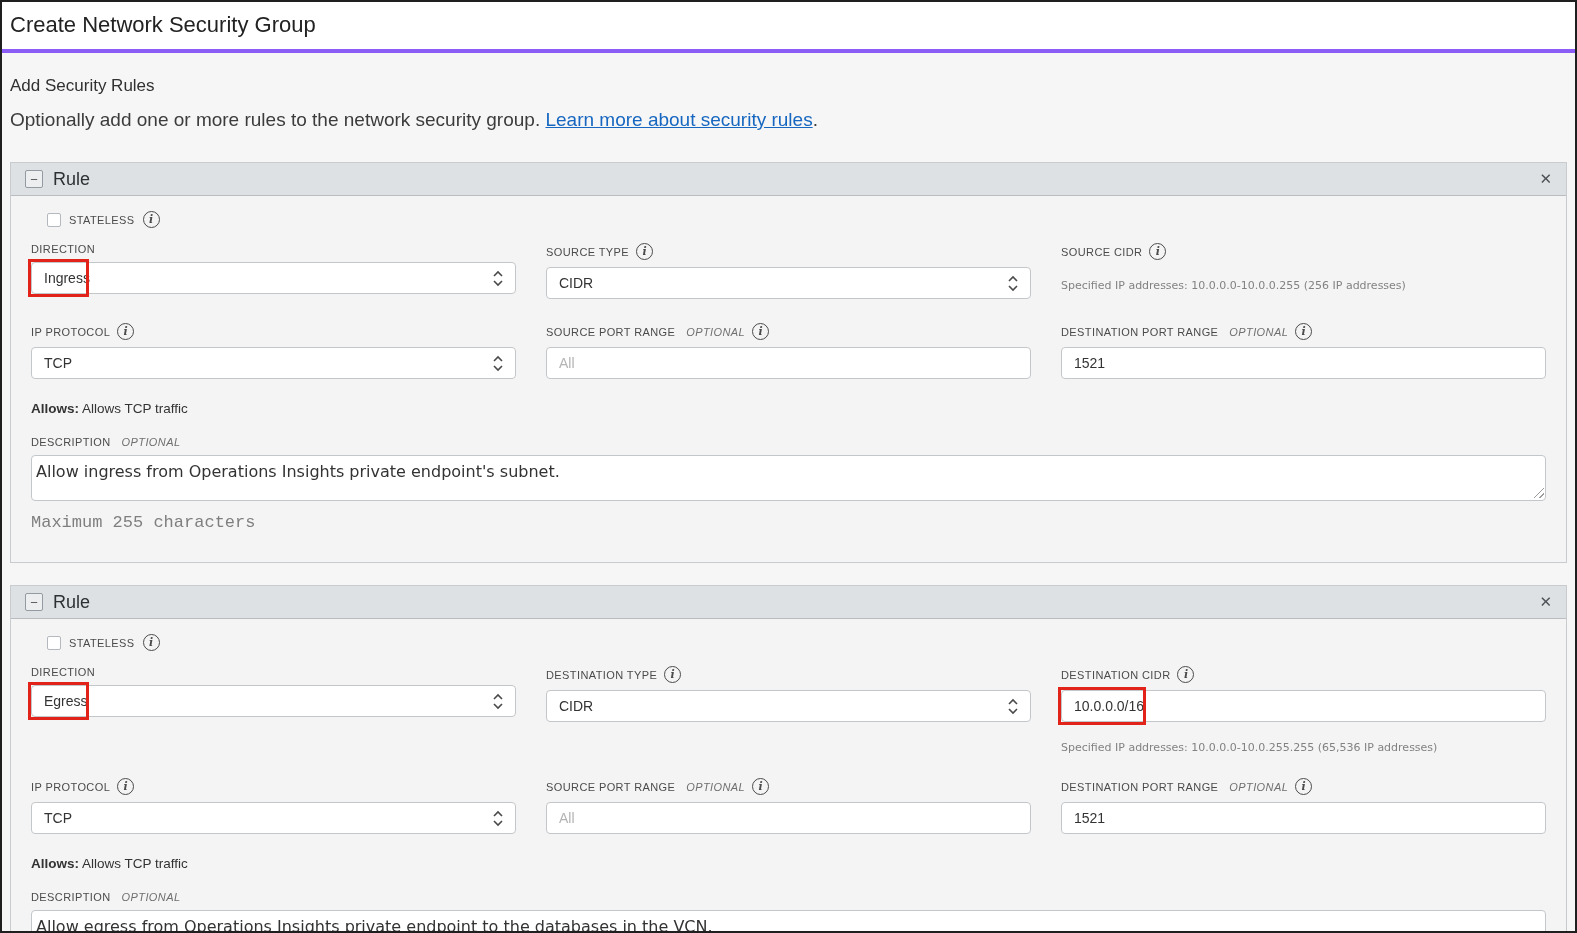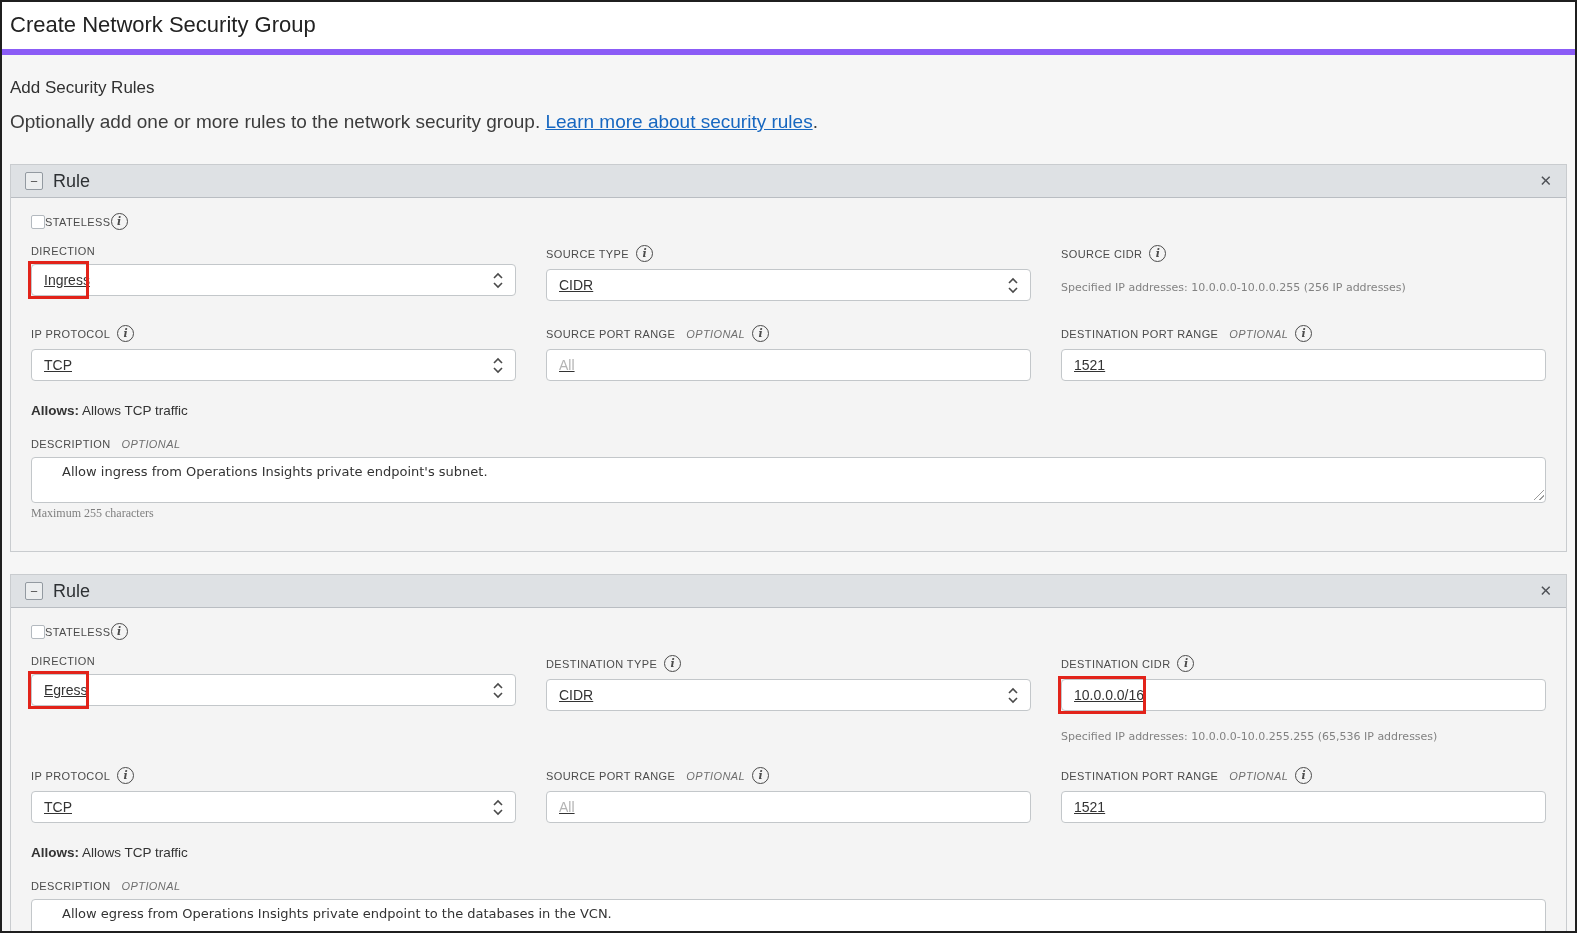--- a/index.html
+++ b/index.html
@@ -3,72 +3,72 @@
 <meta charset="utf-8">
 <style>
   * { margin:0; padding:0; box-sizing:border-box; }
   html { background:#fff; }
   body {
     width:1577px; height:933px; overflow:hidden;
     border:2px solid #1f1f1f;
     font-family:"Liberation Sans", sans-serif;
     background:#fff;
   }
-  .titlebar { background:#fff; padding:10px 8px 11px; border-bottom:6px solid #8b5cf6; }
+  .titlebar { background:#fff; padding:10px 8px 11px; border-bottom:4px solid #8b5cf6; }
   .title { font-size:22px; color:#222; }
 
   .content { background:#f6f6f6; padding:0 8px; height:885px; }
   .section-heading { font-size:17px; color:#313131; padding-top:23px; font-weight:400; }
   .intro { font-size:19px; color:#3c3c3c; margin-top:13px; }
   a.link { text-decoration:underline; cursor:pointer; }
 
   .card { margin-top:31px; border:1px solid #c9cccf; background:#f4f4f4; }
   .card + .card { margin-top:22px; }
   .card-header { display:flex; align-items:center; height:33px; background:#dee1e4; border-bottom:1px solid #b9bdc2; padding:0 14px; }
   .collapse-btn { width:18px; height:18px; border:1px solid #939aa1; background:#eceeef; border-radius:2px;
     display:flex; align-items:center; justify-content:center; font-size:13px; line-height:1; color:#555;
     margin-right:10px; cursor:pointer; font-family:inherit; }
   .card-title { font-size:18px; color:#2e3134; }
   .close-btn { margin-left:auto; background:none; border:none; font-size:15px; color:#4e5156; cursor:pointer; font-family:inherit; }
 
   .card-body { padding:15px 20px 30px; }
-  .row-stateless { display:flex; align-items:center; gap:0; }
+  .row-stateless { display:flex; align-items:center; gap:8px;margin-left:16px; }
   .checkbox { width:14px; height:14px; border:1px solid #b3b9bf; background:#fff; border-radius:2px; display:inline-block; cursor:pointer; }
   .lbl { font-size:11px; color:#4b4b4b; letter-spacing:.4px; }
   .optional { font-size:11px; color:#6f6f6f; font-style:italic; letter-spacing:.4px; margin-left:4px;text-align:right; }
   .info { width:17px; height:17px; min-width:17px; border:1.5px solid #4b4b4b; border-radius:50%;
     display:inline-flex; align-items:center; justify-content:center;
     font-family:"DejaVu Serif", serif; font-style:italic; font-weight:600; font-size:11px; color:#4b4b4b; cursor:pointer; }
 
   .grid { display:grid; grid-template-columns:1fr 1fr 1fr; column-gap:30px; margin-top:15px; align-items:start; }
   .grid.second-row { margin-top:24px; }
   .label-row { display:flex; align-items:center; gap:7px; margin-bottom:7px; }
   .control-wrap { position:relative; }
-  .select, .text-input { width:100%; height:32px; border:1px solid #c3c7ca; border-radius:4px; background:#fff; font-size:14px; color:#333;text-decoration:underline; }
+  .select, .text-input { width:100%; height:32px; border:1px solid #c3c7ca; border-radius:4px; background:#fff; font-size:14px; color:#333; }
   .select { display:flex; align-items:center; justify-content:space-between; padding:0 12px; cursor:pointer; }
   .text-input { padding:0 12px; font-family:"Liberation Sans", sans-serif; }
   .text-input::placeholder { color:#b4b4b4; }
   .chevrons { display:inline-flex; }
   .helper { margin-top:19px; font-size:11px; color:#828282; font-family:"DejaVu Sans", sans-serif; }
 
   .hl { position:absolute; top:-3px; bottom:-3px; left:-3px; border:3px solid #e2231a; pointer-events:none; }
   .hl-direction { width:61px; }
   .hl-cidr { width:88px; }
 
   .allows { margin-top:22px; font-size:13.5px; color:#333; }
   .allows .bold { font-weight:bold;margin-top:12px; }
 
   .desc-label-row { margin-top:20px; }
   .textarea-wrap { position:relative; }
   textarea.desc { width:100%; height:46px; border:1px solid #c3c7ca; border-radius:4px; background:#fff;
-    padding:6px 30px; font-family:"DejaVu Sans", sans-serif; font-size:13px; color:#333; resize:none; display:block; }
+    padding:6px 4px; font-family:"DejaVu Sans", sans-serif; font-size:16px; color:#333; resize:none; display:block; }
   .grip { position:absolute; right:2px; bottom:3px; width:11px; height:11px; cursor:nwse-resize;
     clip-path:polygon(100% 0, 100% 100%, 0 100%);
     background:repeating-linear-gradient(135deg, #9a9a9a 0 1px, transparent 1px 4px); }
-  .note { margin-top:3px; font-size:12px; color:#7f7f7f; font-family:Liberation Serif, serif; }
+  .note { margin-top:12px; font-size:17px; color:#7f7f7f; font-family:Liberation Mono, monospace; }
 </style>
 </head>
 <body>
 
 <div class="titlebar">
   <div class="title">Create Network Security Group</div>
 </div>
 
 <div class="content">
   <div class="section-heading">Add Security Rules</div>

